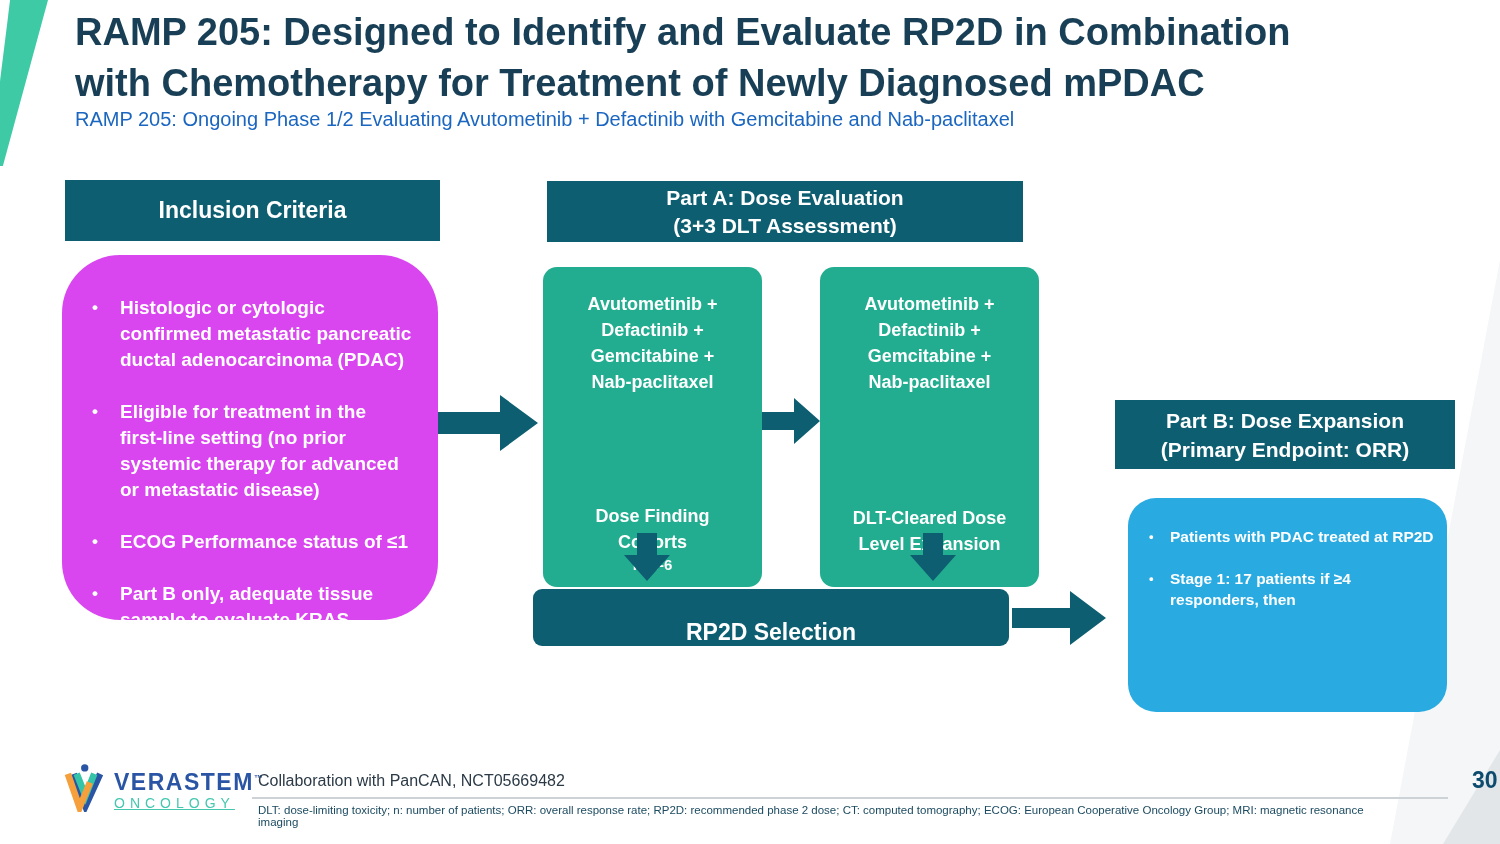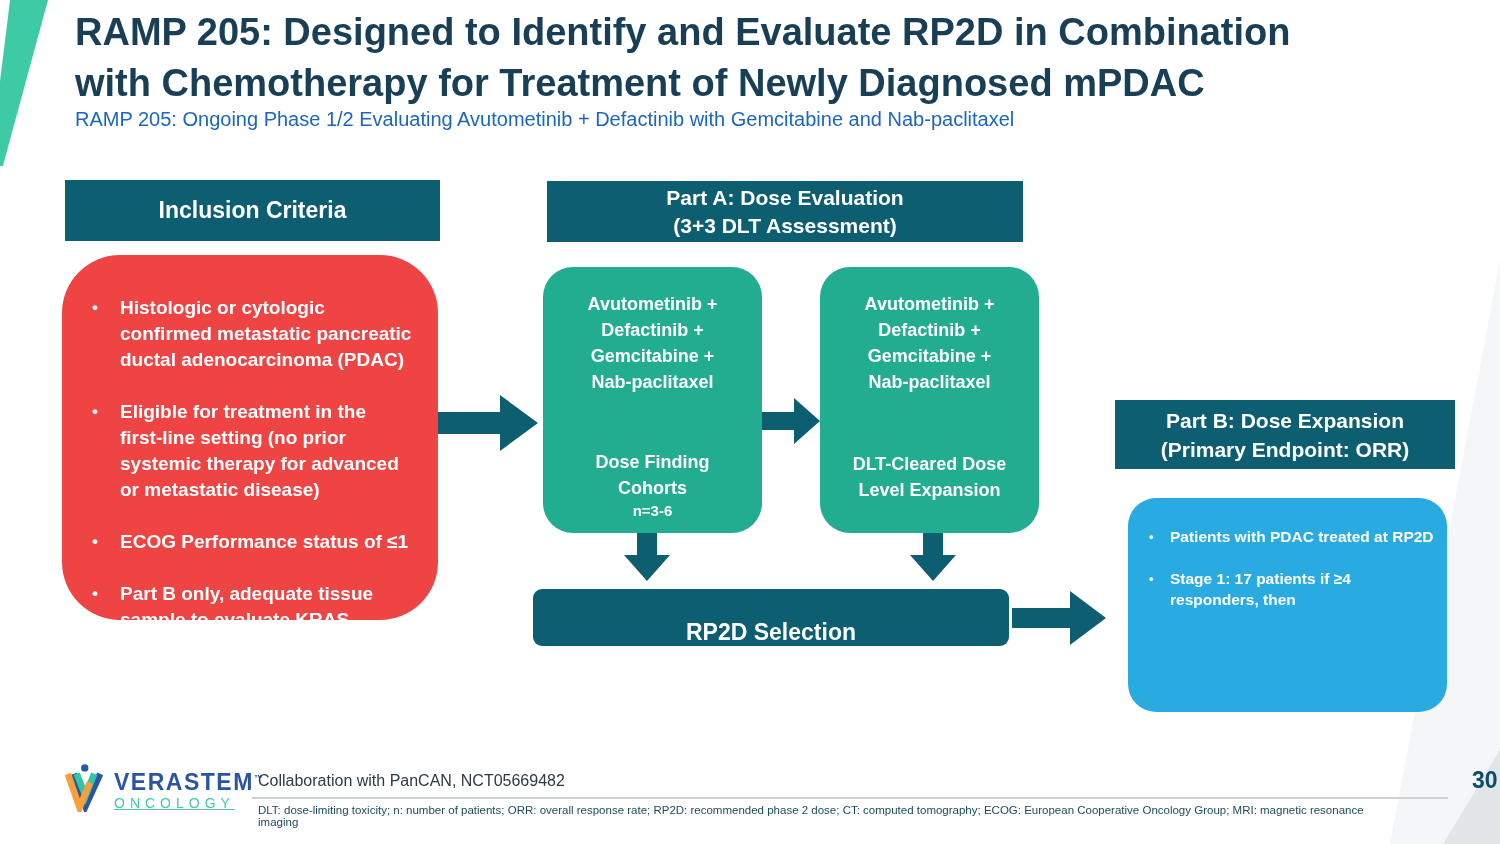--- a/index.html
+++ b/index.html
@@ -34,32 +34,32 @@
     font-size:20px;color:#1b66c0;
   }
   .hdr{
     position:absolute;background:#0d5e71;color:#fff;font-weight:bold;
     display:flex;align-items:center;justify-content:center;text-align:center;
   }
   .inclusion-hdr{left:65px;top:180px;width:375px;height:61px;font-size:23px;}
   .parta-hdr{left:547px;top:181px;width:476px;height:61px;font-size:21px;line-height:28px;}
   .partb-hdr{left:1115px;top:400px;width:340px;height:69px;font-size:21px;line-height:29px;}
   .inclusion-box{
-    position:absolute;left:62px;top:255px;width:376px;height:365px;background:#ef4444;
+    position:absolute;left:62px;top:255px;width:376px;height:365px;background:#d946ef;
     border-radius:58px;box-sizing:border-box;
   }
   .inclusion-box ul{
     list-style:none;margin:0;padding:40px 26px 0 22px;display:flex;flex-direction:column;gap:26px;
   }
   .inclusion-box li{
     position:relative;padding-left:36px;color:#fff;font-size:19px;font-weight:bold;line-height:26px;
   }
   .inclusion-box li::before{content:"•";position:absolute;left:8px;top:0;font-size:17px;}
   .green-box{
-    position:absolute;top:267px;width:219px;height:266px;background:#23ad90;border-radius:30px;
+    position:absolute;top:267px;width:219px;height:320px;background:#23ad90;border-radius:14px;
     box-sizing:border-box;display:flex;flex-direction:column;justify-content:space-between;
     align-items:center;text-align:center;color:#fff;font-weight:bold;padding:24px 8px 12px;
   }
   .green-box .drugs{font-size:18px;line-height:26px;}
   .green-box .lbl{font-size:18px;line-height:26px;}
   .green-box .n{font-size:15px;line-height:20px;}
   .box1{left:543px;}
   .box2{left:820px;}
   .box2 .bottom{margin-bottom:18px;}
   .rp2d-bar{

